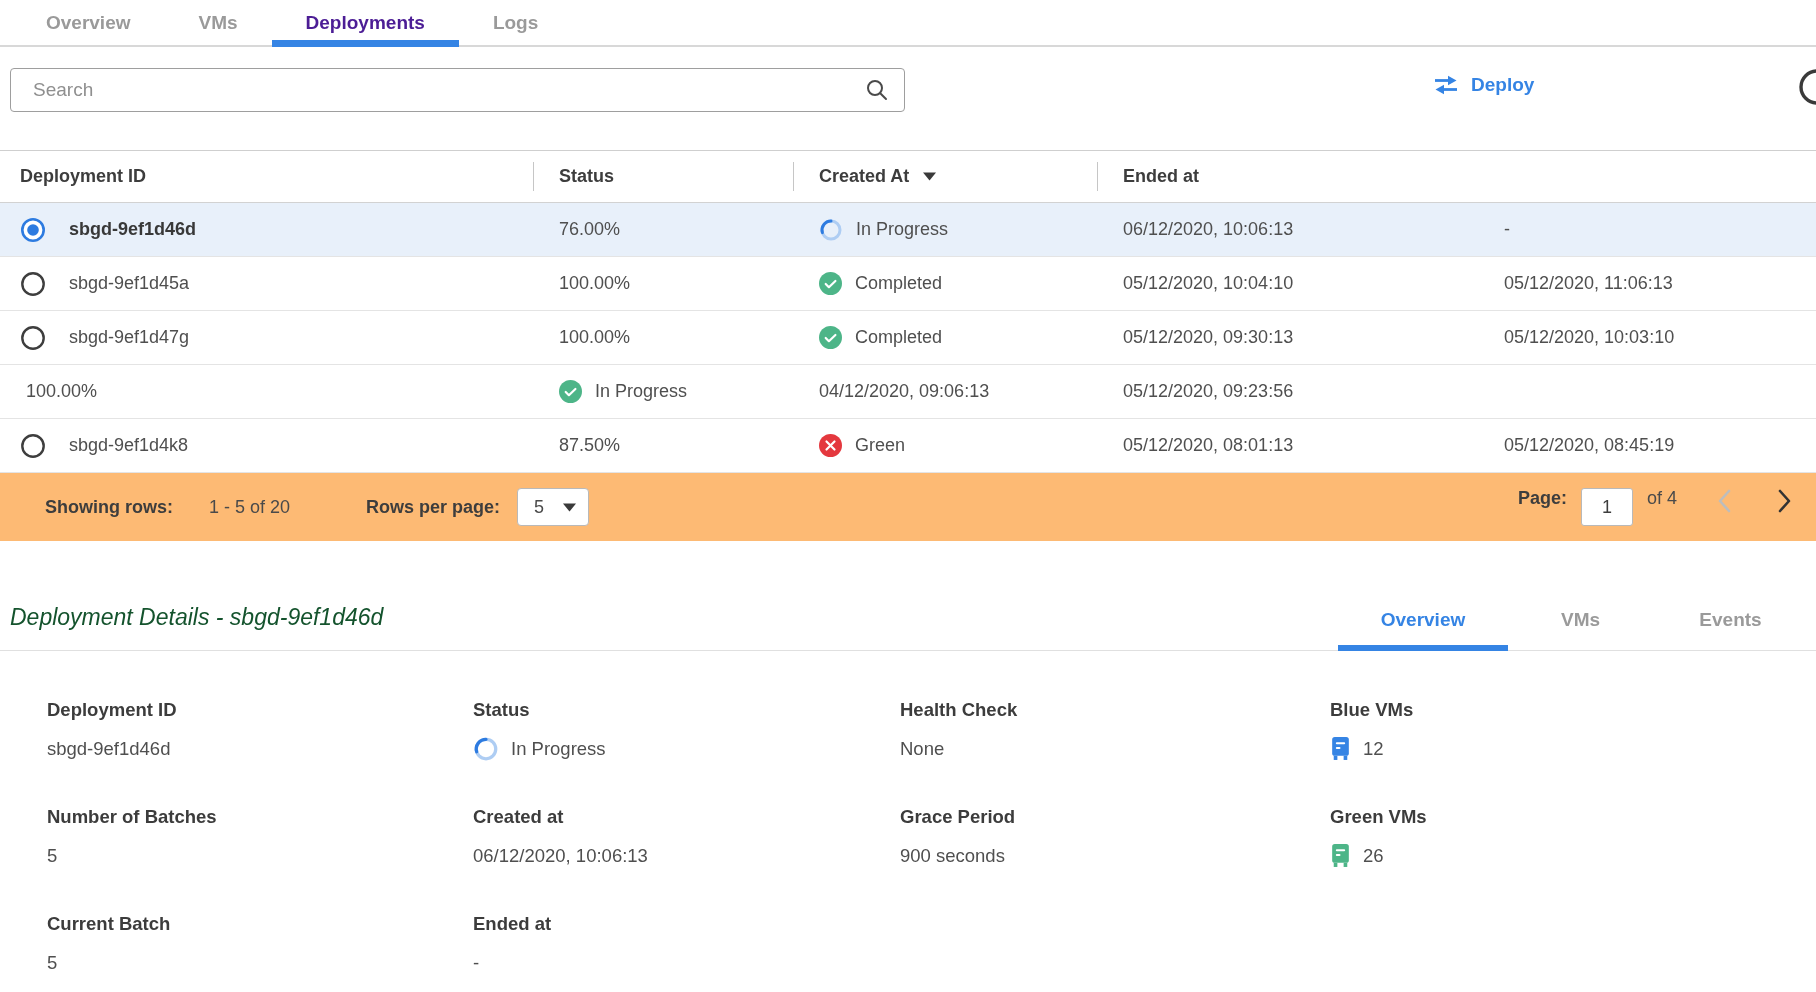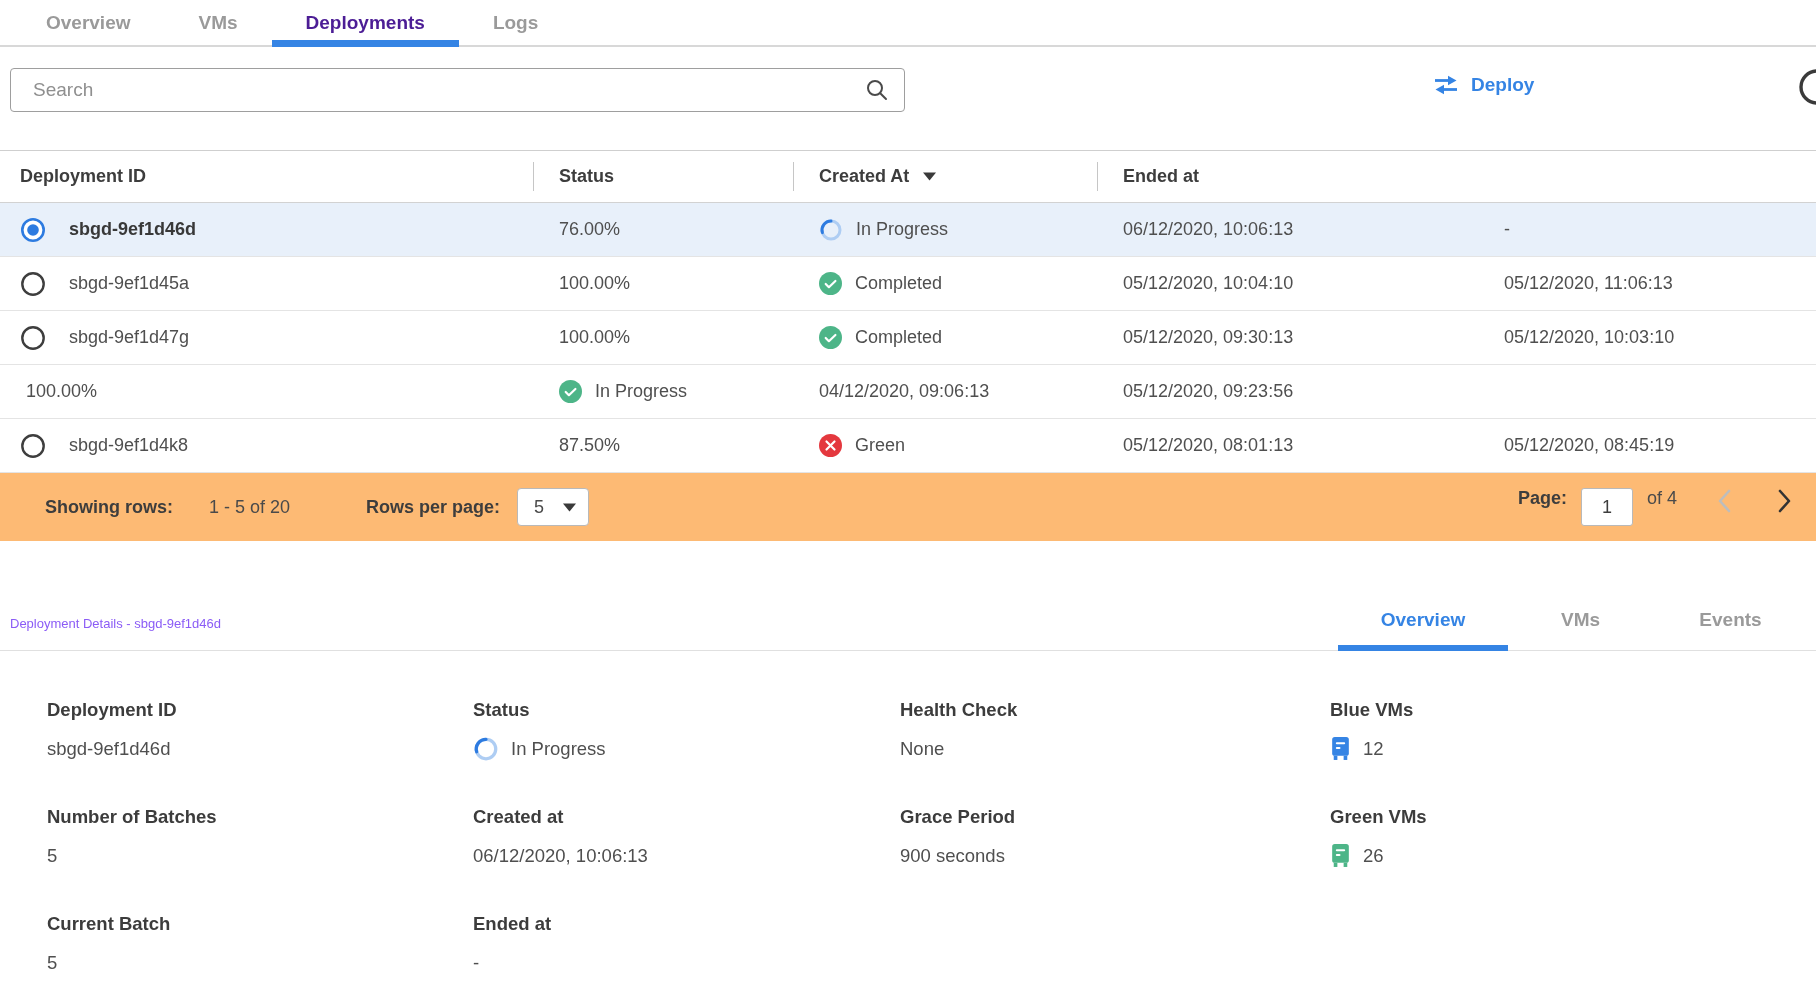--- a/index.html
+++ b/index.html
@@ -53,21 +53,21 @@
                 padding:0 12px 0 16px; cursor:pointer; }
   .page-group { position:absolute; right:24px; display:flex; align-items:flex-start; }
   .page-input { width:52px; height:38px; margin:0 14px; border:1px solid #b9b9b9; border-radius:3px;
                 text-align:center; font-size:18px; color:#3d3d3d; font-family:inherit; background:#fff; outline:none; }
   .chev { background:none; border:none; cursor:pointer; padding:0; display:flex; align-items:center; }
   .chev.prev { margin-left:40px; }
   .chev.next { margin-left:45px; }
 
   
   .details-header { position:relative; margin-top:45px; height:65px; border-bottom:1px solid #e0e0e0; }
-  .details-title { position:absolute; left:10px; bottom:19px; font-size:13px; color:#8b5cf6; }
+  .details-title { position:absolute; left:10px; bottom:19px; font-size:23px; color:#14532d;font-style:italic; }
   .details-tabs { position:absolute; right:8px; bottom:0; height:100%; display:flex; }
   .details-tab { position:relative; display:flex; align-items:flex-end; justify-content:center;
                  padding-bottom:19px; font-size:19px; font-weight:700; color:#9a9a9a; cursor:pointer; }
   .details-tab.t0 { width:170px; }
   .details-tab.t1 { width:145px; }
   .details-tab.t2 { width:155px; }
   .details-tab.active { color:#3584e4; }
   .details-tab.active::after { content:""; position:absolute; left:0; right:0; bottom:-1px; height:6px; background:#3584e4; }
 
   .details-grid { display:grid; grid-template-columns:426px 427px 430px auto;

